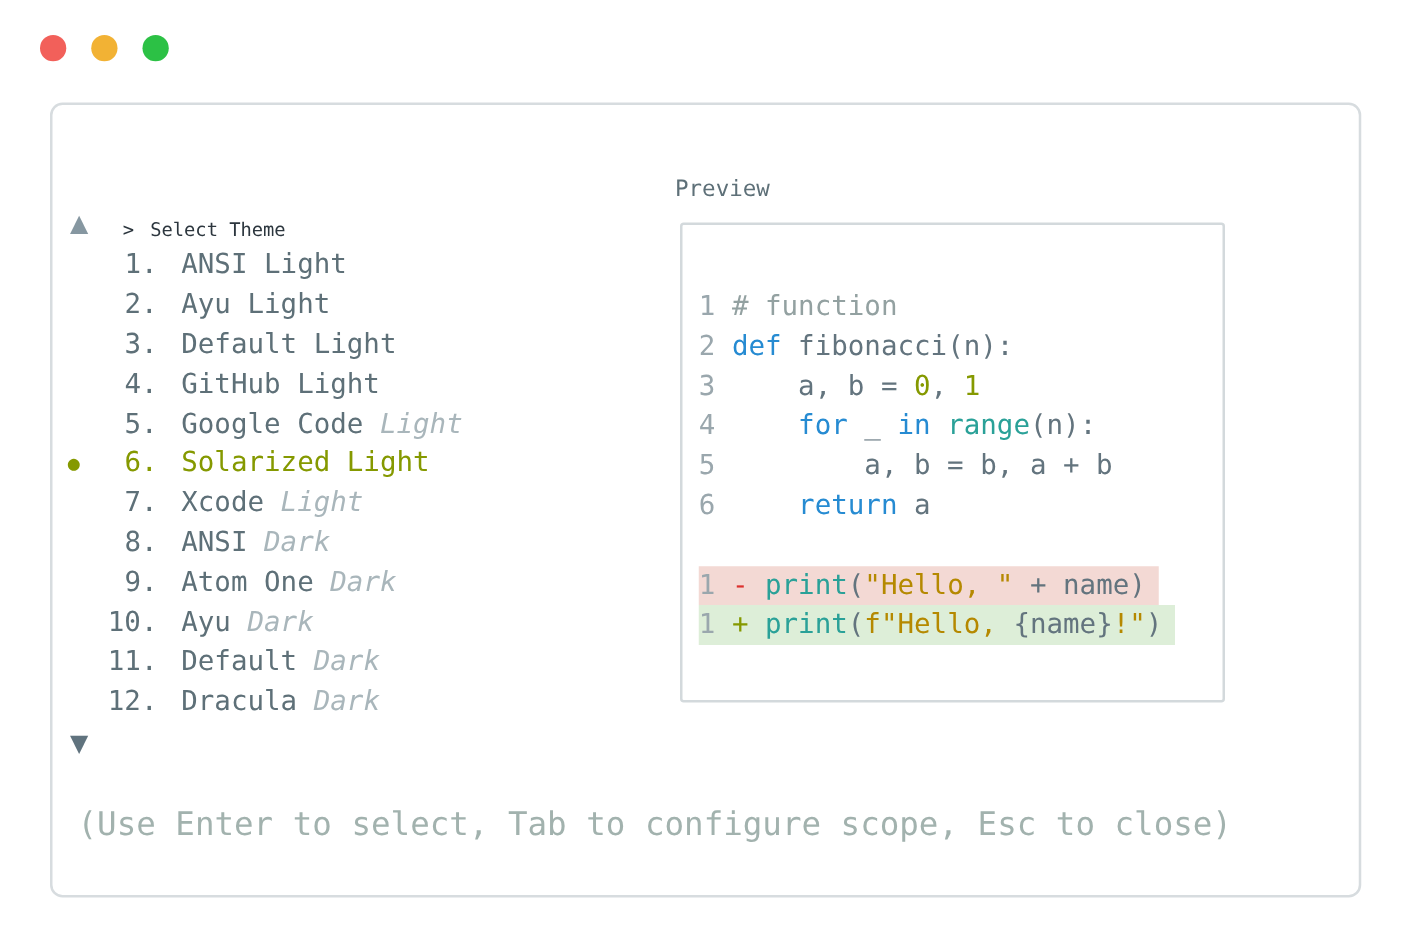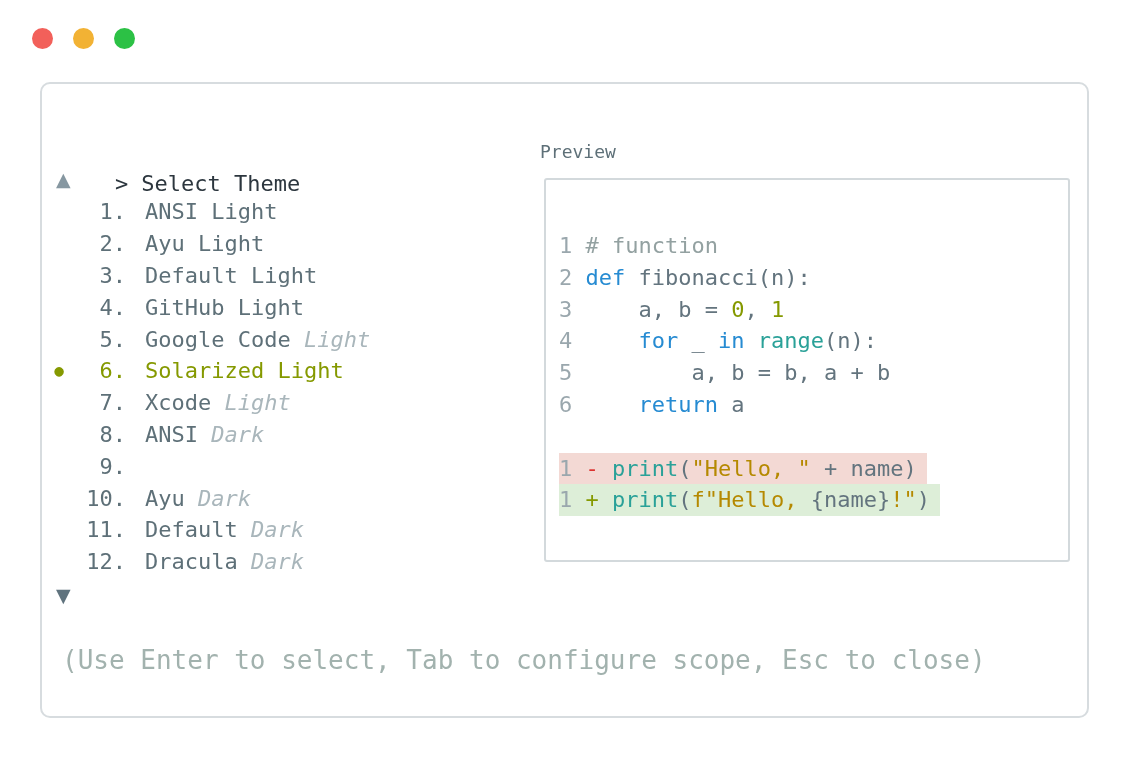--- a/index.html
+++ b/index.html
@@ -25,21 +25,21 @@
   .panel {
     position: absolute; left: 40px; top: 82px;
     width: 1049px; height: 636px;
     background: #ffffff;
     border: 2px solid var(--border);
     border-radius: 10px;
   }
 
   .prompt-line {
     position: absolute; left: 20px; top: 52px;
-    font-size: 22px; line-height: 32px;
+    font-size: 15px; line-height: 32px;
     color: var(--title); white-space: pre;
   }
   .prompt-symbol { margin-right: 13px; }
 
   .preview-label {
     position: absolute; left: 498px; top: 52px;
     font-size: 18px; line-height: 32px;
     color: var(--slate);
   }
 
@@ -74,21 +74,21 @@
   .row-num { width: 56px; text-align: right; }
   .row-label { margin-left: 19px; }
 
   .c-slate    { color: var(--slate); }
   .c-dim      { color: var(--dim); font-style: italic; }
   .c-selected { color: var(--selected); }
 
   
   .preview-box {
     position: absolute; left: 502px; top: 94px;
-    width: 526px; height: 384px;
+    width: 436px; height: 384px;
     background: #ffffff;
     border: 2px solid var(--preview-border);
     border-radius: 3px;
   }
   .code {
     position: absolute; left: 13px; top: 50px; right: 4px;
     font-size: 22px; line-height: 31.8px;
     white-space: pre;
   }
   .code-line { height: 31.8px; }
@@ -132,21 +132,21 @@
 
   <div class="theme-list">
       <div class="theme-row"><span class="row-bullet"></span><span class="row-num c-slate">1.</span><span class="row-label"><span class="c-slate">ANSI Light</span></span></div>
       <div class="theme-row"><span class="row-bullet"></span><span class="row-num c-slate">2.</span><span class="row-label"><span class="c-slate">Ayu Light</span></span></div>
       <div class="theme-row"><span class="row-bullet"></span><span class="row-num c-slate">3.</span><span class="row-label"><span class="c-slate">Default Light</span></span></div>
       <div class="theme-row"><span class="row-bullet"></span><span class="row-num c-slate">4.</span><span class="row-label"><span class="c-slate">GitHub Light</span></span></div>
       <div class="theme-row"><span class="row-bullet"></span><span class="row-num c-slate">5.</span><span class="row-label"><span class="c-slate">Google Code </span><span class="c-dim">Light</span></span></div>
       <div class="theme-row"><span class="row-bullet">●</span><span class="row-num c-selected">6.</span><span class="row-label"><span class="c-selected">Solarized Light</span></span></div>
       <div class="theme-row"><span class="row-bullet"></span><span class="row-num c-slate">7.</span><span class="row-label"><span class="c-slate">Xcode </span><span class="c-dim">Light</span></span></div>
       <div class="theme-row"><span class="row-bullet"></span><span class="row-num c-slate">8.</span><span class="row-label"><span class="c-slate">ANSI </span><span class="c-dim">Dark</span></span></div>
-      <div class="theme-row"><span class="row-bullet"></span><span class="row-num c-slate">9.</span></div>
+      <div class="theme-row"><span class="row-bullet"></span><span class="row-num c-slate">9.</span><span class="row-label"><span class="c-slate">Atom One </span><span class="c-dim">Dark</span></span></div>
       <div class="theme-row"><span class="row-bullet"></span><span class="row-num c-slate">10.</span><span class="row-label"><span class="c-slate">Ayu </span><span class="c-dim">Dark</span></span></div>
       <div class="theme-row"><span class="row-bullet"></span><span class="row-num c-slate">11.</span><span class="row-label"><span class="c-slate">Default </span><span class="c-dim">Dark</span></span></div>
       <div class="theme-row"><span class="row-bullet"></span><span class="row-num c-slate">12.</span><span class="row-label"><span class="c-slate">Dracula </span><span class="c-dim">Dark</span></span></div>
     </div>
 
   <div class="scroll-down">▼</div>
 
   <div class="preview-box">
     <div class="code"><div class="code-line"><span class="tk-ln">1</span><span class="tk-body"> </span><span class="tk-comment"># function</span></div><div class="code-line"><span class="tk-ln">2</span><span class="tk-body"> </span><span class="tk-blue">def</span><span class="tk-body"> fibonacci(n):</span></div><div class="code-line"><span class="tk-ln">3</span><span class="tk-body">     a, b = </span><span class="tk-green">0</span><span class="tk-body">, </span><span class="tk-green">1</span></div><div class="code-line"><span class="tk-ln">4</span><span class="tk-body">     </span><span class="tk-blue">for</span><span class="tk-body"> _ </span><span class="tk-blue">in</span><span class="tk-body"> </span><span class="tk-cyan">range</span><span class="tk-body">(n):</span></div><div class="code-line"><span class="tk-ln">5</span><span class="tk-body">         a, b = b, a + b</span></div><div class="code-line"><span class="tk-ln">6</span><span class="tk-body">     </span><span class="tk-blue">return</span><span class="tk-body"> a</span></div><div class="code-line"> </div><div class="code-line diff diff-removed"><span class="tk-ln">1</span><span class="tk-body"> </span><span class="tk-red">-</span><span class="tk-body"> </span><span class="tk-cyan">print</span><span class="tk-body">(</span><span class="tk-yellow">"Hello, "</span><span class="tk-body"> + name)</span></div><div class="code-line diff diff-added"><span class="tk-ln">1</span><span class="tk-body"> </span><span class="tk-green">+</span><span class="tk-body"> </span><span class="tk-cyan">print</span><span class="tk-body">(</span><span class="tk-yellow">f"Hello, </span><span class="tk-body">{name}</span><span class="tk-yellow">!"</span><span class="tk-body">)</span></div></div>
   </div>

